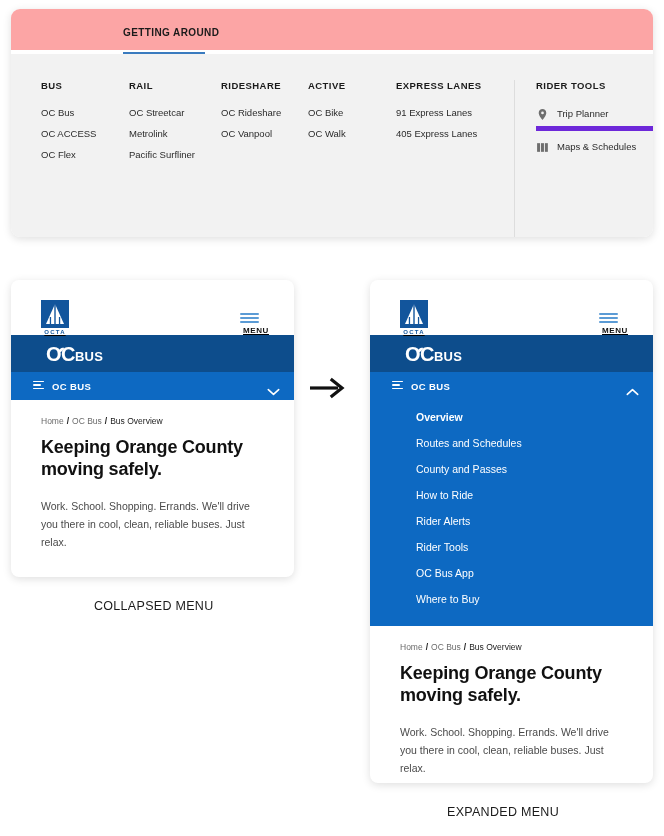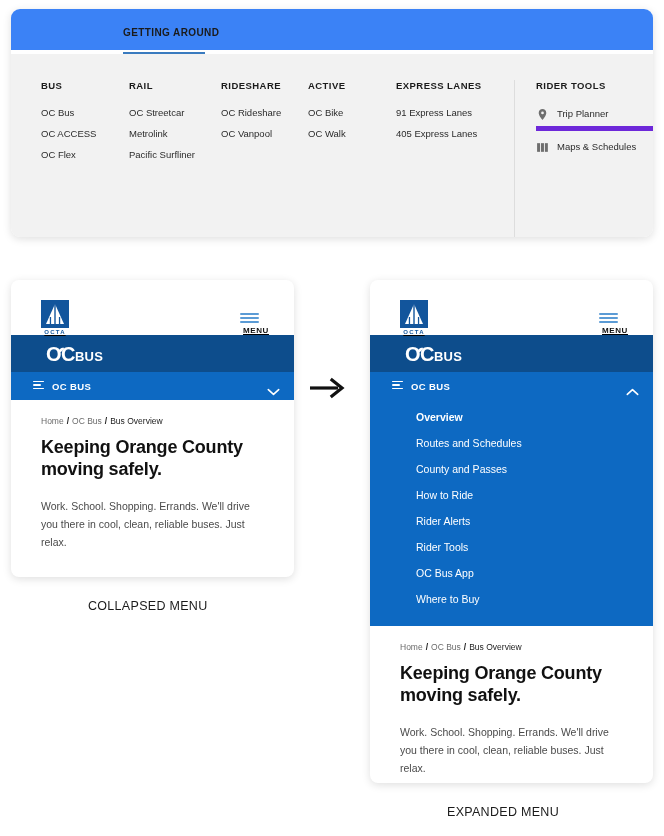--- a/index.html
+++ b/index.html
@@ -17,21 +17,21 @@
     position: absolute;
     left: 11px; top: 9px;
     width: 642px; height: 228px;
     background: #ffffff;
     border-radius: 9px;
     box-shadow: 0 2px 9px rgba(0,0,0,0.13);
     overflow: hidden;
   }
   .mega-tabs {
     height: 41px;
-    background: #3b82f6;
+    background: #fca5a5;
     position: relative;
     padding-left: 112px;
   }
   .tab {
     display: inline-block;
     font-size: 10px;
     font-weight: bold;
     letter-spacing: 0.4px;
     color: #1b1b1b;
     padding-top: 18px;
@@ -262,21 +262,21 @@
   }
 
   
   .caption {
     position: absolute;
     font-size: 12.5px;
     font-weight: normal;
     letter-spacing: 0.3px;
     color: #1b1b1b;
   }
-  .cap-left  { left: 88px;  top: 599px; }
+  .cap-left  { left: 94px;  top: 599px; }
   .cap-right { left: 447px; top: 805px; }
 </style>
 </head>
 <body>
 
 <div class="page">
 
   <div class="mega">
     <div class="mega-tabs">
       <span class="tab">GETTING AROUND</span>

